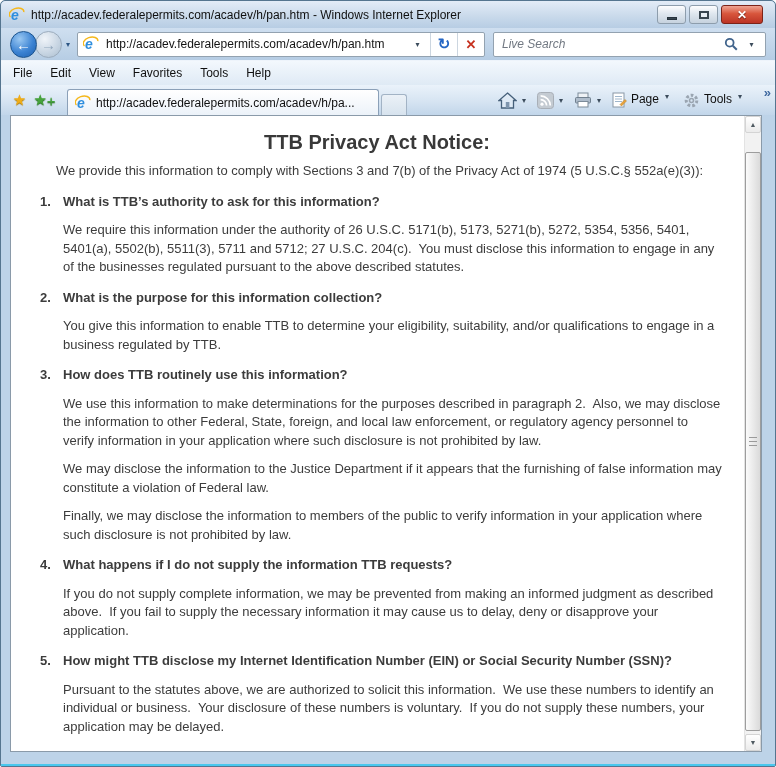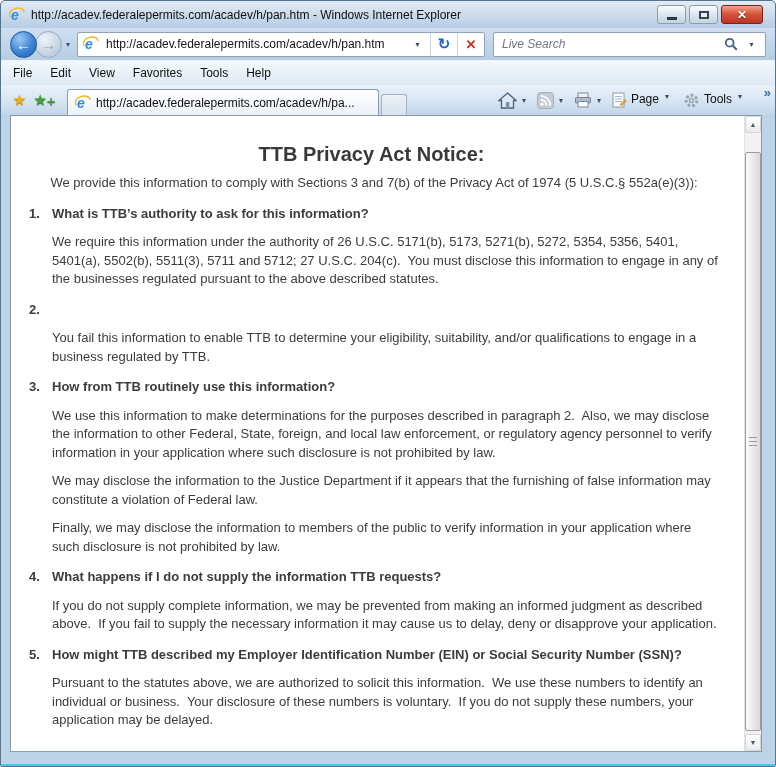--- a/index.html
+++ b/index.html
@@ -64,21 +64,21 @@
     border-radius:3px 3px 0 0;font-size:12px;color:#101010;}
   .tab-label{white-space:nowrap;overflow:hidden;}
   .newtab{height:21px;width:26px;margin-left:2px;background:linear-gradient(#ebf1f7,#d7e3ee);
     border:1px solid #a2b3c5;border-bottom:none;border-radius:3px 3px 0 0;}
   .cmd-right{display:flex;align-items:center;align-self:center;margin-left:auto;margin-right:16px;}
   .cmd-btn{display:flex;gap:4px;padding:3px 3px;font-size:12px;color:#101010;cursor:default;}
   .cmd-drop{font-size:8px;color:#3c4c5c;margin:0 8px 0 2px;}
   .chevron{position:absolute;top:0px;right:4px;font-size:13px;font-weight:bold;color:#3f69a0;}
   
   .client{margin:0 13px 0 9px;height:637px;background:#fff;border:1px solid #8a9aa9;display:flex;}
-  .content{flex:1;min-width:0;padding:20px 22px 0 10px;font-size:13px;line-height:18.5px;color:#3c3c3c;overflow:hidden;}
+  .content{flex:1;min-width:0;padding:8px 22px 0 10px;font-size:13px;line-height:18.5px;color:#3c3c3c;overflow:hidden;margin-left:11px;}
   .page-title{font-size:20px;line-height:26px;font-weight:bold;text-align:center;margin:5px 0 7px;color:#393939;}
   .intro{margin:0 0 0 5px;text-align:center;}
   .sec-head{display:flex;font-weight:bold;margin:12px 0 0 8px;}
   .sec-num{width:23px;flex:none;}
   .sec-body p{margin:10px 0 0 31px;}
   
   .scrollbar{width:17px;flex:none;background:#f2f2f2;border-left:1px solid #e3e3e3;display:flex;flex-direction:column;}
   .sb-btn{height:17px;flex:none;background:linear-gradient(#ffffff,#ebebeb);border:1px solid #d4d4d4;border-radius:2px;
     display:flex;align-items:center;justify-content:center;font-size:7px;color:#4f5a61;}
   .sb-track{flex:1;position:relative;}
@@ -230,46 +230,47 @@
       <div class="sec-head">
         <span class="sec-num">1.</span>
         <span>What is TTB’s authority to ask for this information?</span>
       </div>
       <div class="sec-body">
         <p>We require this information under the authority of 26 U.S.C. 5171(b), 5173, 5271(b), 5272, 5354, 5356, 5401, 5401(a), 5502(b), 5511(3), 5711 and 5712; 27 U.S.C. 204(c).&nbsp; You must disclose this information to engage in any of the businesses regulated pursuant to the above described statutes.</p>
       </div>
 
       <div class="sec-head">
         <span class="sec-num">2.</span>
-      </div>
-      <div class="sec-body">
-        <p>You fail this information to enable TTB to determine your eligibility, suitability, and/or qualifications to engage in a business regulated by TTB.</p>
+        <span>What is the purpose for this information collection?</span>
+      </div>
+      <div class="sec-body">
+        <p>You give this information to enable TTB to determine your eligibility, suitability, and/or qualifications to engage in a business regulated by TTB.</p>
       </div>
 
       <div class="sec-head">
         <span class="sec-num">3.</span>
-        <span>How from TTB routinely use this information?</span>
+        <span>How does TTB routinely use this information?</span>
       </div>
       <div class="sec-body">
         <p>We use this information to make determinations for the purposes described in paragraph 2.&nbsp; Also, we may disclose the information to other Federal, State, foreign, and local law enforcement, or regulatory agency personnel to verify information in your application where such disclosure is not prohibited by law.</p>
         <p>We may disclose the information to the Justice Department if it appears that the furnishing of false information may constitute a violation of Federal law.</p>
         <p>Finally, we may disclose the information to members of the public to verify information in your application where such disclosure is not prohibited by law.</p>
       </div>
 
       <div class="sec-head">
         <span class="sec-num">4.</span>
         <span>What happens if I do not supply the information TTB requests?</span>
       </div>
       <div class="sec-body">
         <p>If you do not supply complete information, we may be prevented from making an informed judgment as described above.&nbsp; If you fail to supply the necessary information it may cause us to delay, deny or disapprove your application.</p>
       </div>
 
       <div class="sec-head">
         <span class="sec-num">5.</span>
-        <span>How might TTB described my Employer Identification Number (EIN) or Social Security Number (SSN)?</span>
+        <span>How might TTB disclose my Internet Identification Number (EIN) or Social Security Number (SSN)?</span>
       </div>
       <div class="sec-body">
         <p>Pursuant to the statutes above, we are authorized to solicit this information.&nbsp; We use these numbers to identify an individual or business.&nbsp; Your disclosure of these numbers is voluntary.&nbsp; If you do not supply these numbers, your application may be delayed.</p>
       </div>
     </div>
 
     <div class="scrollbar">
       <div class="sb-btn">
           <span>▲</span>
         </div>

